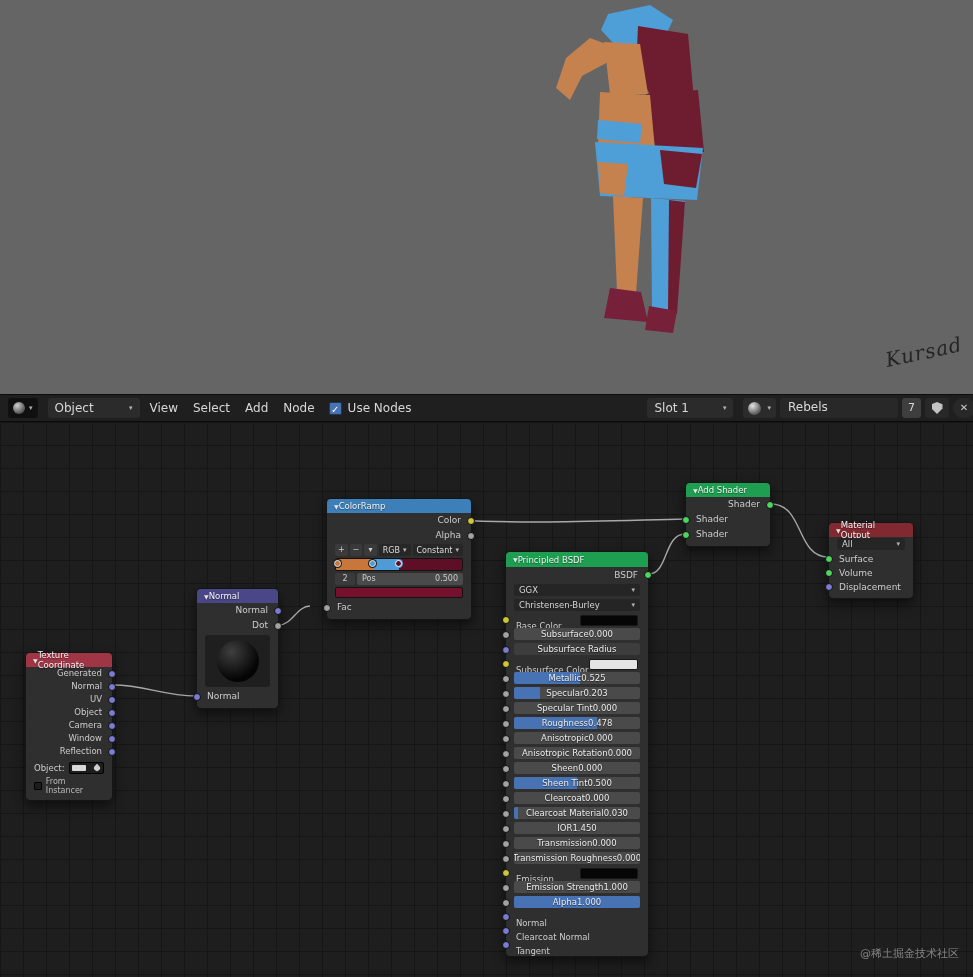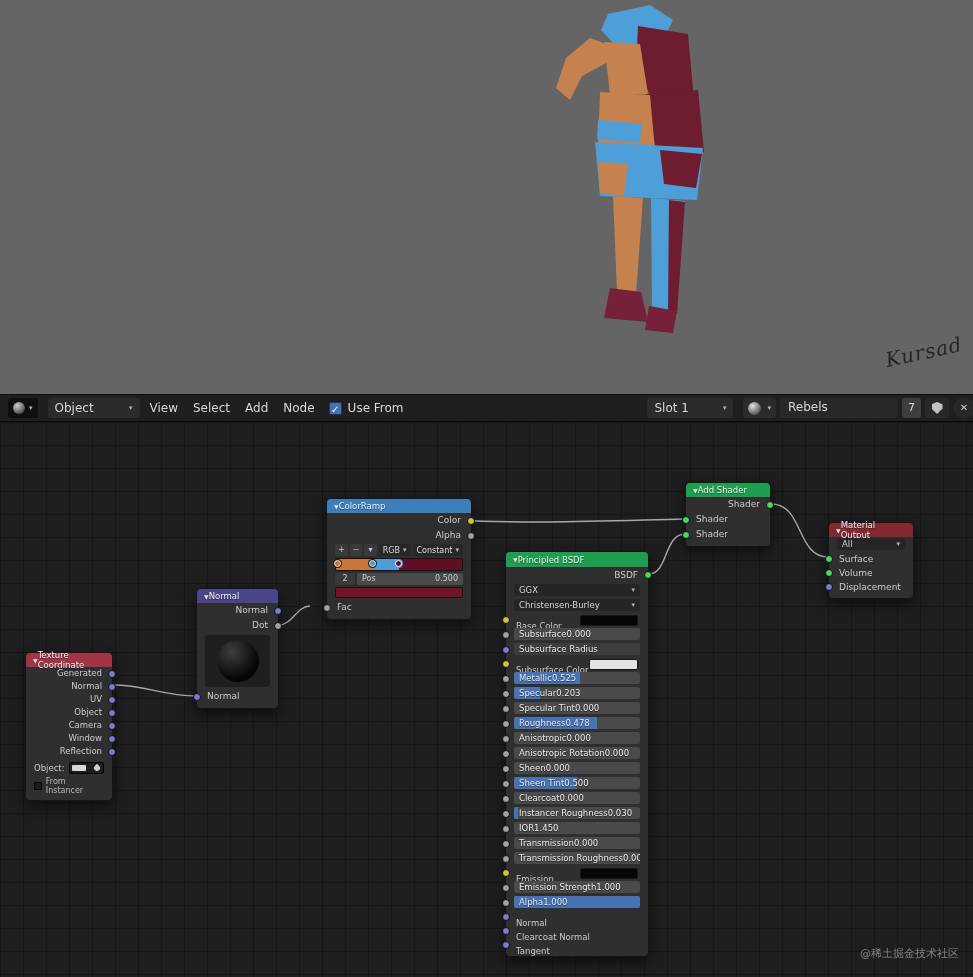--- a/index.html
+++ b/index.html
@@ -86,21 +86,21 @@
   .cr-pos { display:flex; gap:2px; margin:1px 8px; height:12px; font-size:8px; }
   .idx { width:20px; background:#3a3a3a; border-radius:2px; text-align:center; line-height:12px; }
   .posfield { flex:1; display:flex; justify-content:space-between; background:#4a4a4a; border-radius:2px;
     padding:0 5px; line-height:12px; }
   .cr-swatch { height:11px; margin:2px 8px; border-radius:2px; border:1px solid #131313; }
 
   
   .pn .nhead { height:15px; }
   .prow { position:relative; height:14px; }
   .widget { position:relative; height:12px; margin:1px 8px; background:#4a4a4a; border-radius:2px; overflow:hidden;
-    display:flex; align-items:center; justify-content:flex-start; padding:0 5px; }
+    display:flex; align-items:center; justify-content:center; padding:0 5px; }
   .t-field .widget { background:#3d3d3d; }
   .widget .fill { position:absolute; left:0; top:0; bottom:0; background:#4772b3; }
   .widget .lab, .widget .val { position:relative; z-index:1; font-size:8.5px; color:#ececec;
     text-shadow:0 1px 1px rgba(0,0,0,.55); white-space:nowrap; }
   .plain { display:flex; align-items:center; justify-content:space-between; height:14px; padding:0 10px; }
   .plain .lab2 { color:#ccc; font-size:8.5px; white-space:nowrap;margin-top:12px; }
   .swatch { width:58px; height:11px; border-radius:2px; border:1px solid #171717; }
   .dd2 { display:flex; justify-content:space-between; align-items:center; height:12px; margin:1px 8px;
     background:#252525; border-radius:2px; padding:0 5px; color:#d5d5d5; font-size:8.5px; }
 </style>
@@ -140,21 +140,21 @@
       <span class="caret">▾</span>
     </div>
     <div class="menus">
         <span class="menu-item">View</span>
         <span class="menu-item">Select</span>
         <span class="menu-item">Add</span>
         <span class="menu-item">Node</span>
       </div>
     <div class="usenodes">
       <span class="cb">✓</span>
-      <span>Use From</span>
+      <span>Use Nodes</span>
     </div>
     <div class="tb-right">
       <div class="dd" style="width:86px;margin-right:6px">
         <span>Slot 1</span>
         <span class="caret">▾</span>
       </div>
       <div class="dd" style="padding:0 5px">
         <span class="matball"></span>
         <span class="caret">▾</span>
       </div>
@@ -407,21 +407,21 @@
       <div class="fill" style="width: 0%;"></div>
       <span class="lab">Clearcoat</span>
       <span class="val">0.000</span>
     </div>
 
   </div>
           <div class="prow t-slider">
     <span class="sock l c-gray"></span>
     <div class="widget">
       <div class="fill" style="width: 3%;"></div>
-      <span class="lab">Instancer Roughness</span>
+      <span class="lab">Clearcoat Material</span>
       <span class="val">0.030</span>
     </div>
 
   </div>
           <div class="prow t-slider">
     <span class="sock l c-gray"></span>
     <div class="widget">
       <div class="fill" style="width: 0%;"></div>
       <span class="lab">IOR</span>
       <span class="val">1.450</span>

